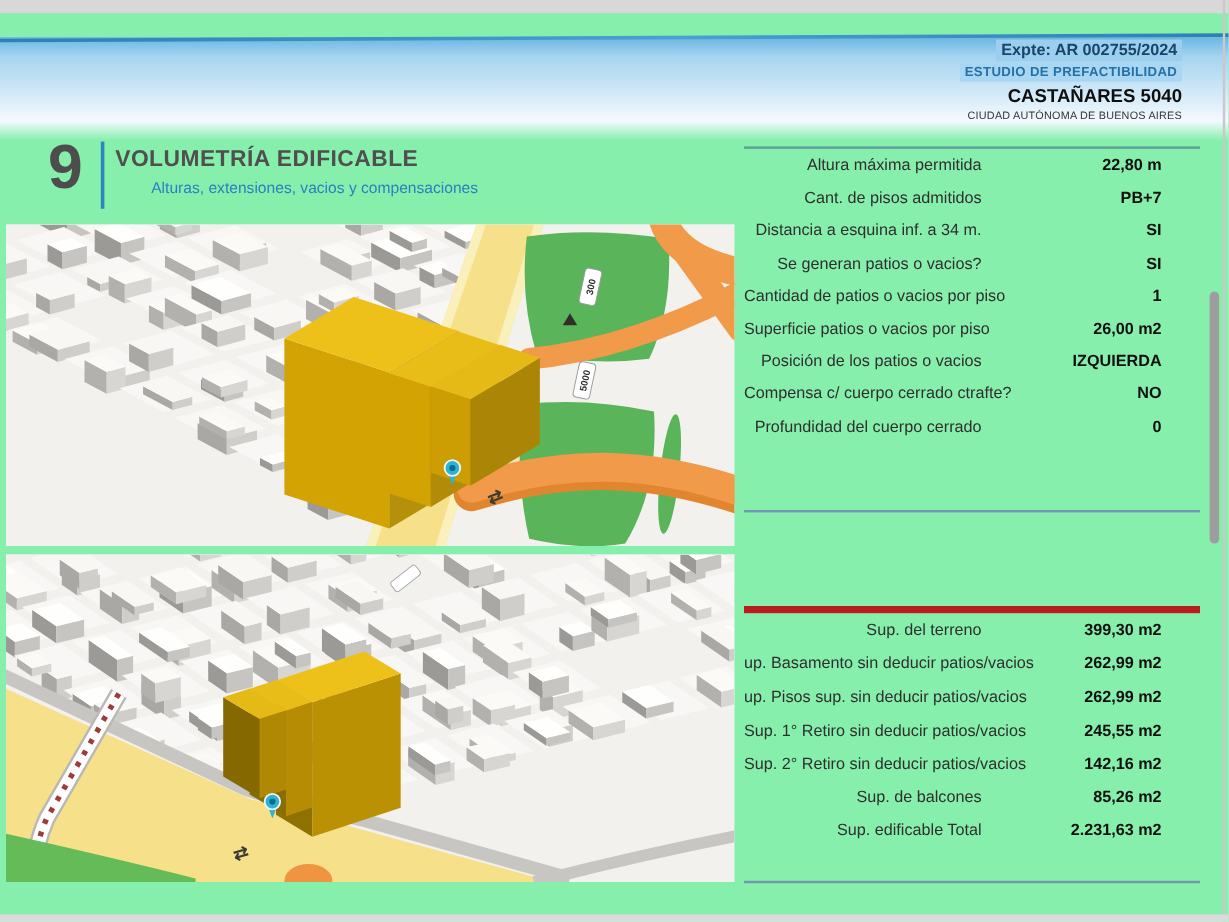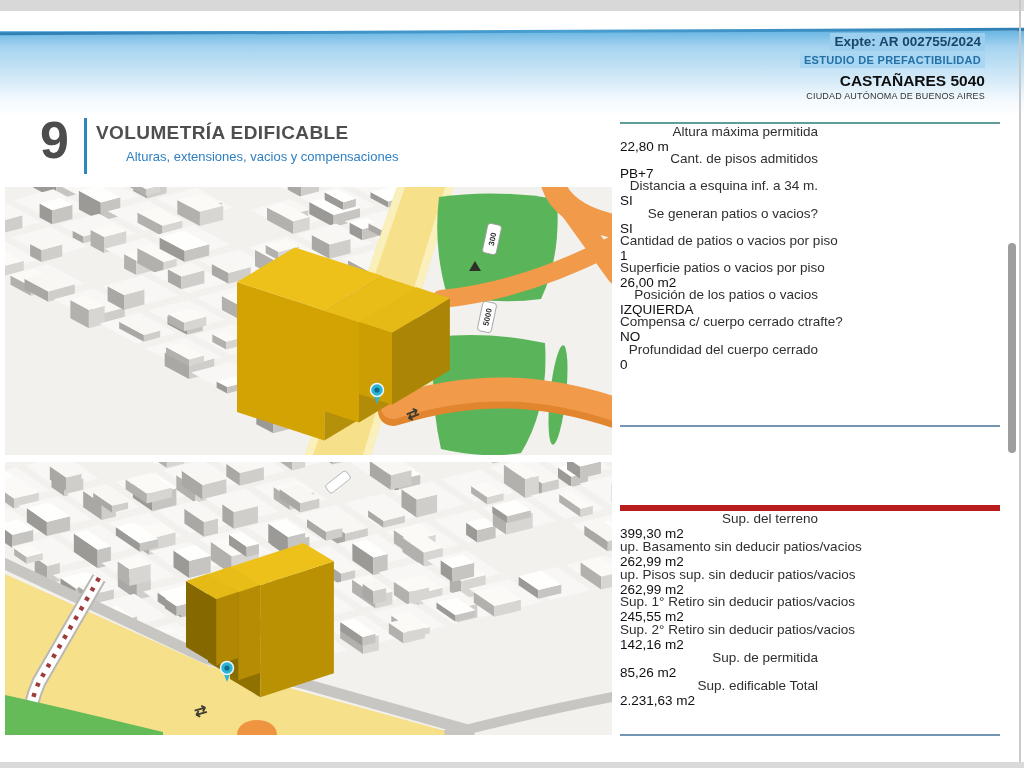--- a/index.html
+++ b/index.html
@@ -1,16 +1,16 @@
 <!DOCTYPE html>
 <html><head>
 <meta charset="utf-8">
 <style>
   html,body{margin:0;padding:0;background:#e9e9e9;}
-  .page{position:relative;width:1024px;height:768px;background:#ffffff;overflow:hidden;
+  .page{position:relative;width:1024px;height:768px;background:#86efac;overflow:hidden;
         font-family:"Liberation Sans",sans-serif;}
   .top-strip{position:absolute;left:0;top:0;width:1024px;height:11px;background:#d8d8d8;}
   .bottom-strip{position:absolute;left:0;top:762px;width:1024px;height:6px;background:#dadada;}
   .blue-band{position:absolute;left:0;top:31px;width:1024px;height:86px;
      background:linear-gradient(to bottom,#6ab6e3 0px,#a5d4f0 16px,#d4eaf8 48px,#f4fafe 70px,rgba(255,255,255,0) 86px);}
   .blue-band-edge{position:absolute;left:0;top:30px;width:1024px;height:3px;
      background:linear-gradient(90deg,#2e7fb4,#4aa0d2 55%,#2e7fb4);transform:rotate(-0.25deg);}
   .hdr{position:absolute;right:39px;top:33px;text-align:right;line-height:1;}
   .hdr .l1{display:inline-block;font-size:13.5px;font-weight:bold;color:#17456b;background:#9ccfee;padding:2px 4px;}
   .hdr .l2{display:inline-block;font-size:11px;font-weight:bold;color:#2471a8;background:#a9d6f2;padding:2px 4px;margin-top:2px;letter-spacing:.3px;}
@@ -20,25 +20,25 @@
   .sec .num{position:absolute;left:0;top:-2px;font-size:52px;font-weight:bold;color:#4d4d4d;line-height:1;}
   .sec .vline{position:absolute;left:44px;top:2px;width:3px;height:56px;background:#2e86c1;}
   .sec .ttl{position:absolute;left:56px;top:6px;font-size:19px;font-weight:bold;color:#4f4f4f;letter-spacing:.4px;white-space:nowrap;}
   .sec .sub{position:absolute;left:66px;top:33px;font-size:13px;color:#2e7fc1;white-space:nowrap;margin-left:20px;}
   .map{position:absolute;left:5px;background:#f2f1ee;}
   #map-top{top:187px;width:607px;height:268px;}
   #map-bottom{top:462px;width:607px;height:273px;}
   .dtable{position:absolute;left:620px;width:380px;}
   #table1{top:122px;height:301px;border-top:2px solid #5f9e98;border-bottom:2px solid #7396b5;}
   #table2{top:505px;height:223px;border-top:6px solid #b91c1c;border-bottom:2px solid #7396b5;}
-  .trow{display:flex;align-items:flex-start;flex-direction:column;}
+  .trow{display:flex;align-items:center;}
   #table1 .trow{height:27.2px;}
   #table2 .trow{height:27.8px;}
   .tlabel{width:198px;text-align:right;font-size:13.5px;color:#2f2f2f;white-space:nowrap;}
-  .tvalue{flex:1;text-align:right;padding-right:32px;font-size:13.5px;font-weight:normal;color:#101010;white-space:nowrap;}
+  .tvalue{flex:1;text-align:right;padding-right:32px;font-size:13.5px;font-weight:bold;color:#101010;white-space:nowrap;}
   .scroll-line{position:absolute;left:1019px;top:0;width:2px;height:768px;background:#c9c9c9;}
   .scroll-thumb{position:absolute;left:1008px;top:243px;width:8px;height:210px;background:#9e9e9e;border-radius:4px;}
   svg text{font-family:"Liberation Sans",sans-serif;}
 </style>
 </head>
 <body>
 
 <div class="page">
   <div class="top-strip"></div>
   <div class="blue-band"></div>
@@ -1833,21 +1833,21 @@
       </div>
       <div class="trow">
         <span class="tlabel">Sup. 1° Retiro sin deducir patios/vacios</span>
         <span class="tvalue">245,55 m2</span>
       </div>
       <div class="trow">
         <span class="tlabel">Sup. 2° Retiro sin deducir patios/vacios</span>
         <span class="tvalue">142,16 m2</span>
       </div>
       <div class="trow">
-        <span class="tlabel">Sup. de permitida</span>
+        <span class="tlabel">Sup. de balcones</span>
         <span class="tvalue">85,26 m2</span>
       </div>
       <div class="trow">
         <span class="tlabel">Sup. edificable Total</span>
         <span class="tvalue">2.231,63 m2</span>
       </div>
     </div>
 
   <div class="scroll-line"></div>
   <div class="scroll-thumb"></div>

